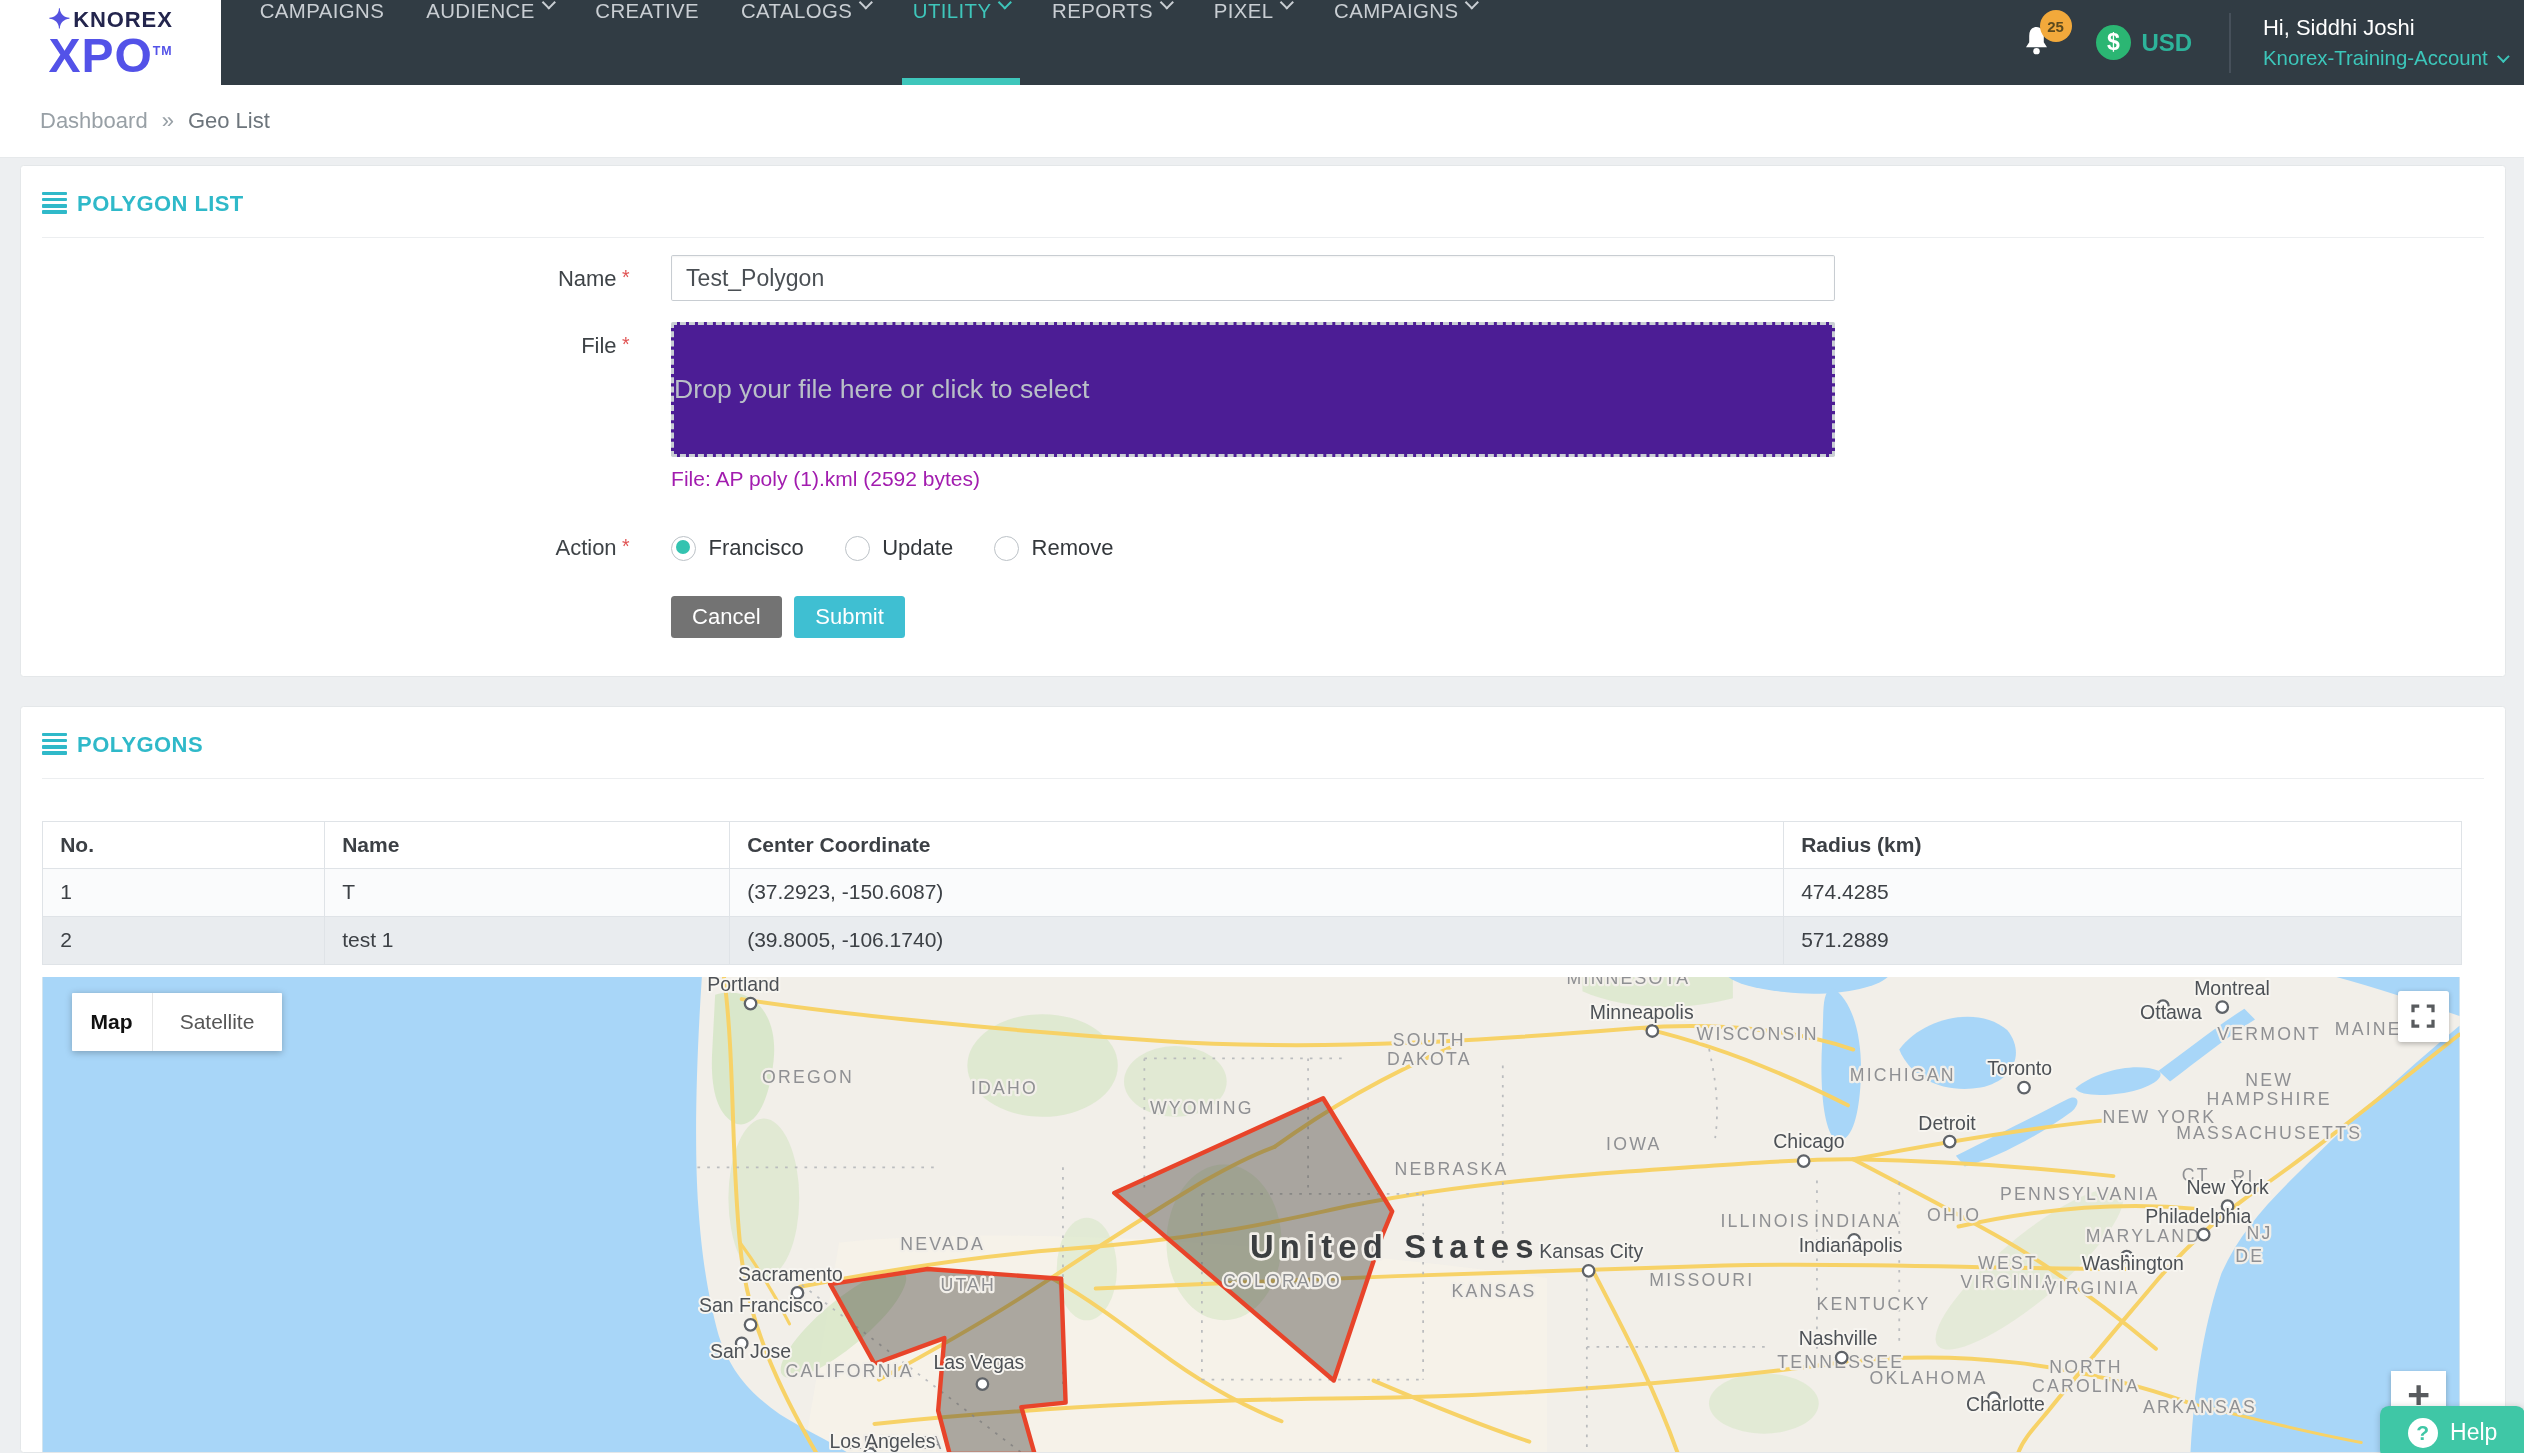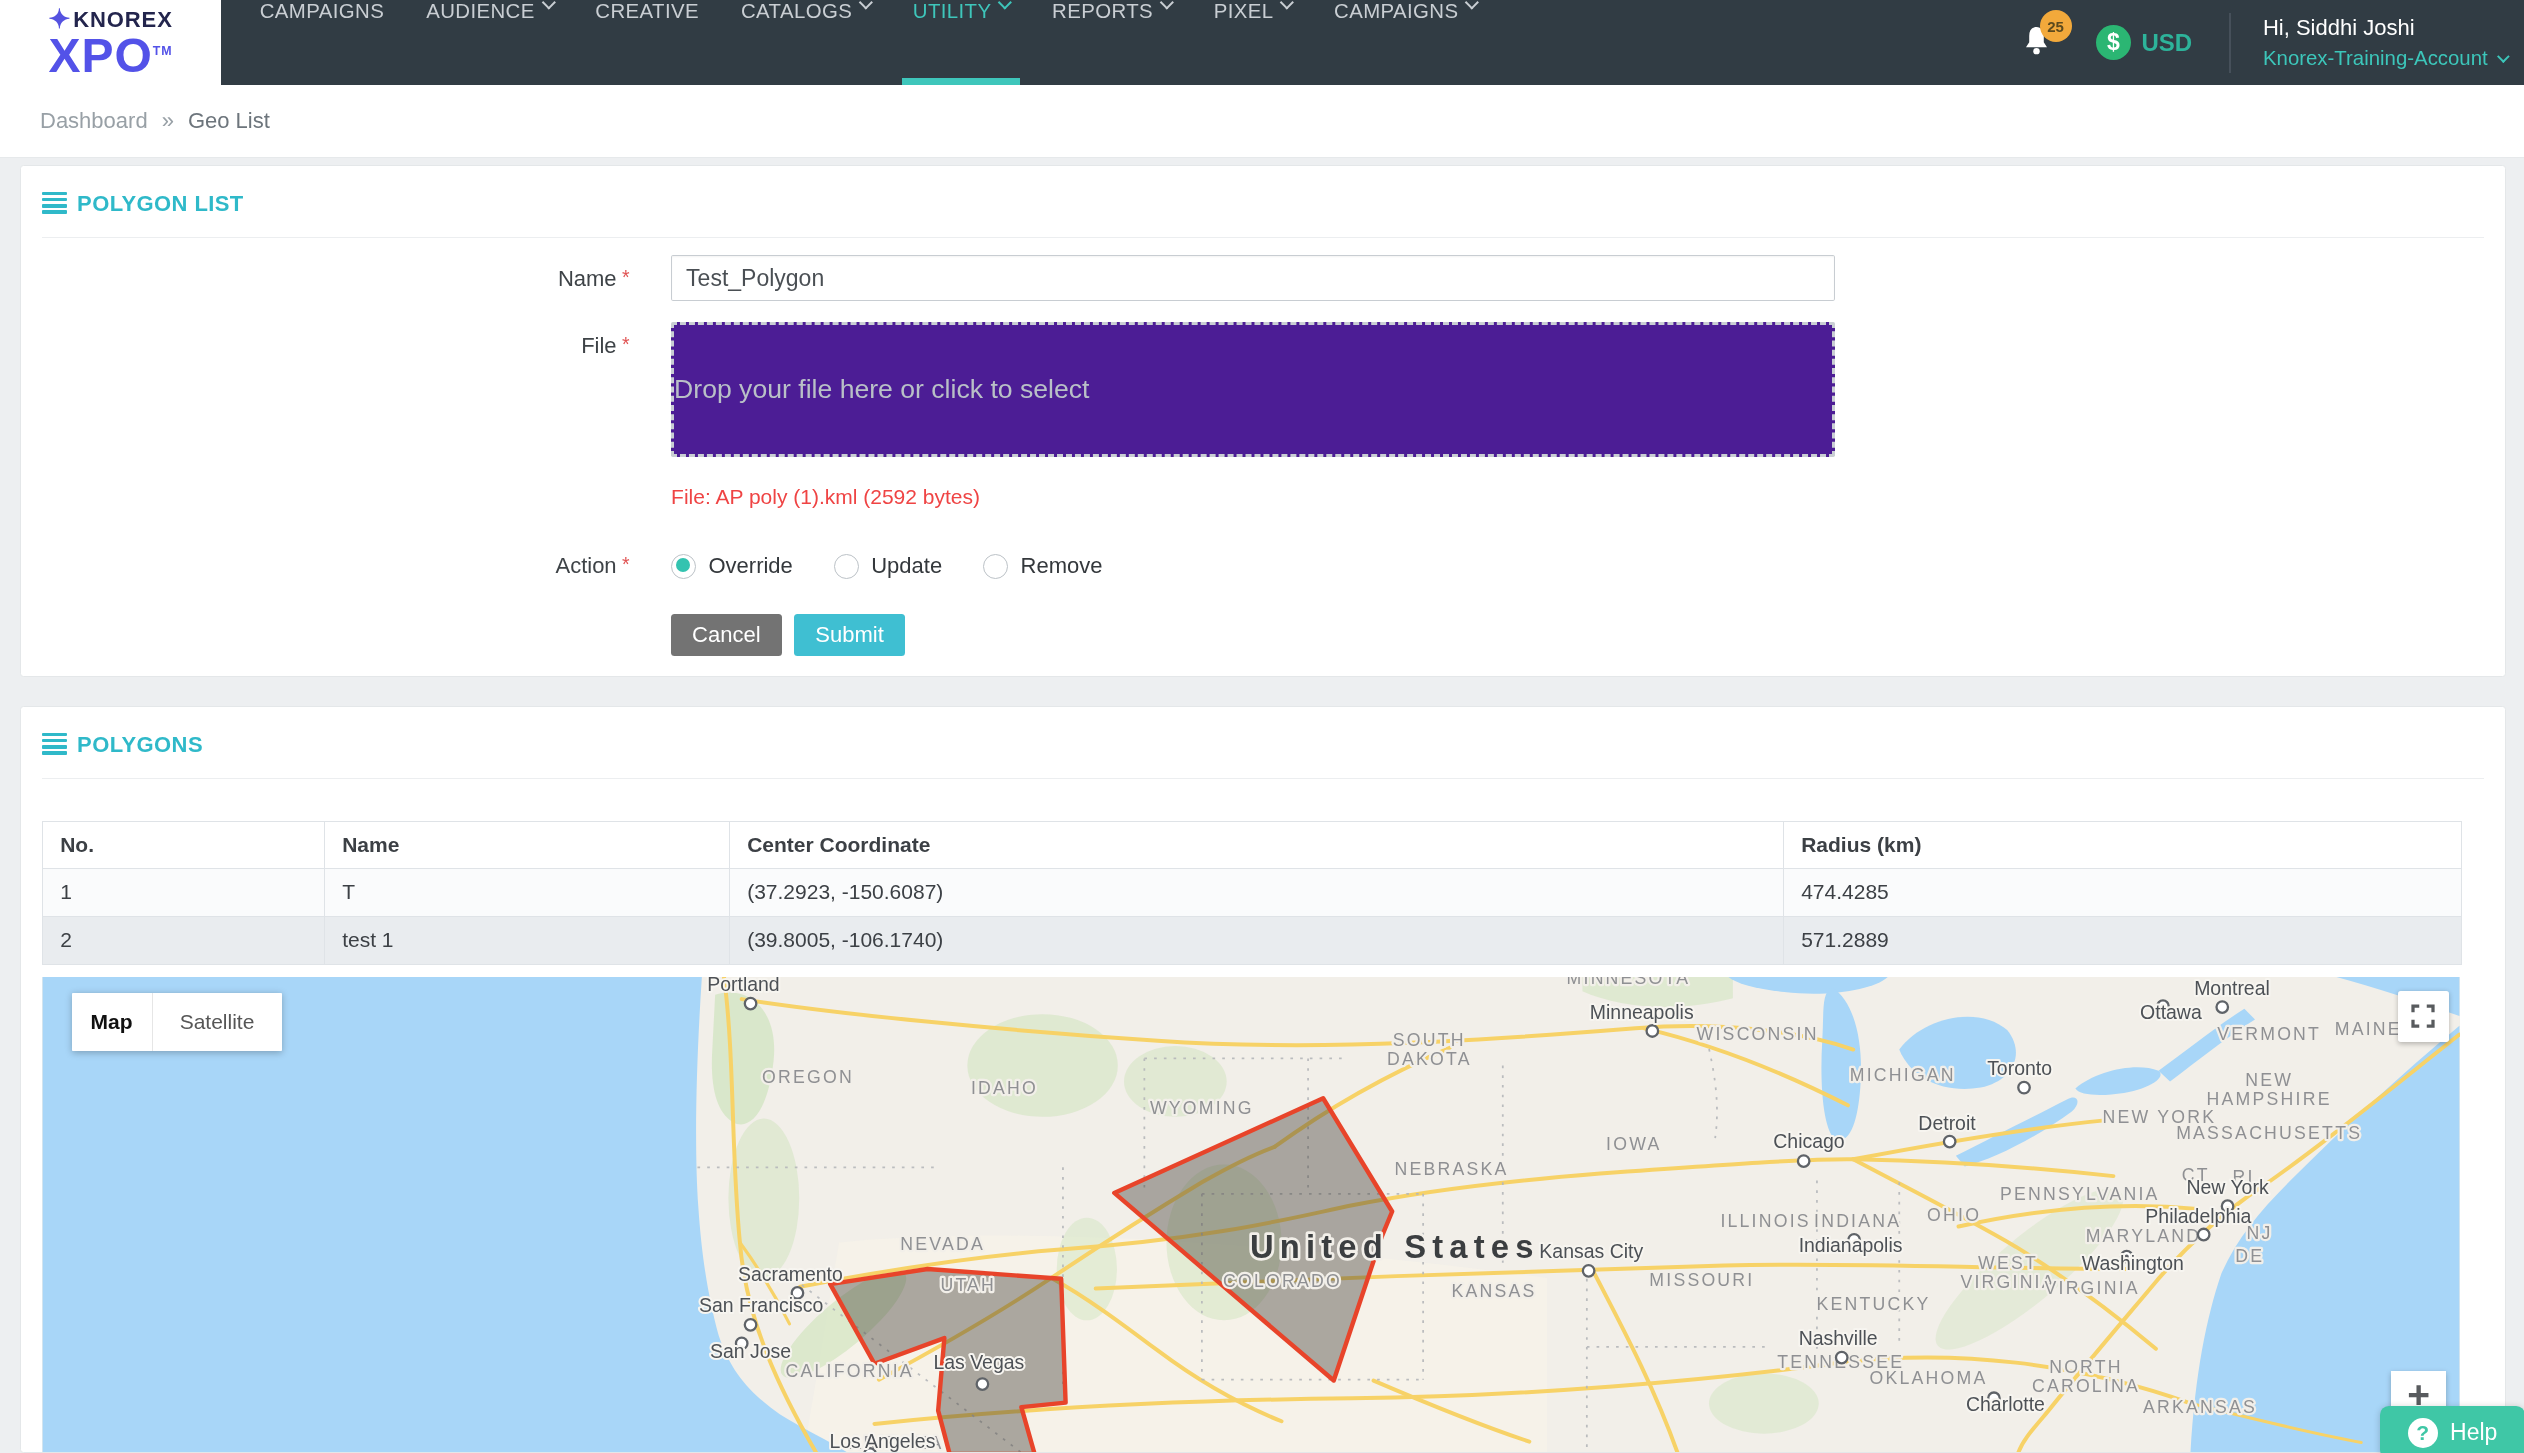--- a/index.html
+++ b/index.html
@@ -56,21 +56,21 @@
   .frow { display:flex; }
   .flabel { flex:0 0 611px; text-align:right; padding-right:23px; font-size:22px; color:#3e4347; padding-top:10.6px; }
   .flabel .req { color:#e05252; font-size:19.5px; margin-left:5.3px; vertical-align:top; }
   .fctrl { margin-left:18.6px; }
   .text-input { width:1164px; height:46px; border:0.9px solid #c8cdd2; border-radius:1.8px; font-size:23px; color:#4a4f54;
     padding:0 14px; font-family:"Liberation Sans",sans-serif; box-shadow:inset 0 0.9px 1.8px rgba(0,0,0,0.05); outline:none; }
   .frow.file-row { margin-top:21px; }
   .dropzone { width:1164px; height:135px; border:3.5px dashed #c9ced3; border-radius:1.8px; display:flex; align-items:center;
     cursor:pointer; background:#4c1d95; }
   .dropzone span { color:#b9c0c7; font-size:26.6px; }
-  .file-caption { margin-top:28px; font-size:21px; color:#ef4444; }
+  .file-caption { margin-top:10px; font-size:21px; color:#a21caf; }
   .frow.action-row { margin-top:44px; align-items:center; }
   .action-row .flabel { padding-top:0; }
   .radios { display:flex; align-items:center; }
   .radio-group { display:flex; align-items:center; margin-right:41px; cursor:pointer; }
   .rb { width:25px; height:25px; border-radius:50%; border:1.8px solid #bcc2c7; background:#fff; display:inline-block; position:relative; }
   .rb.checked::after { content:""; position:absolute; left:3.5px; top:3.5px; width:14px; height:14px; border-radius:50%; background:#33c3b0; }
   .radio-group span.lbl { font-size:22px; color:#34383c; margin-left:12.4px; }
   .frow.btn-row { margin-top:35px; }
   .btn { height:42px; border:none; border-radius:3.5px; color:#fff; font-size:22px; font-family:"Liberation Sans",sans-serif;
     cursor:pointer; padding:0 21px; }
@@ -204,21 +204,21 @@
           <span>Drop your file here or click to select</span>
         </div>
         <div class="file-caption">File: AP poly (1).kml (2592 bytes)</div>
       </div>
     </div>
     <div class="frow action-row">
       <div class="flabel"><span>Action</span><span class="req">*</span></div>
       <div class="fctrl radios" id="action-radios">
           <label class="radio-group">
             <span class="rb checked"></span>
-            <span class="lbl">Override</span>
+            <span class="lbl">Francisco</span>
           </label>
           <label class="radio-group">
             <span class="rb"></span>
             <span class="lbl">Update</span>
           </label>
           <label class="radio-group">
             <span class="rb"></span>
             <span class="lbl">Remove</span>
           </label>
         </div>

